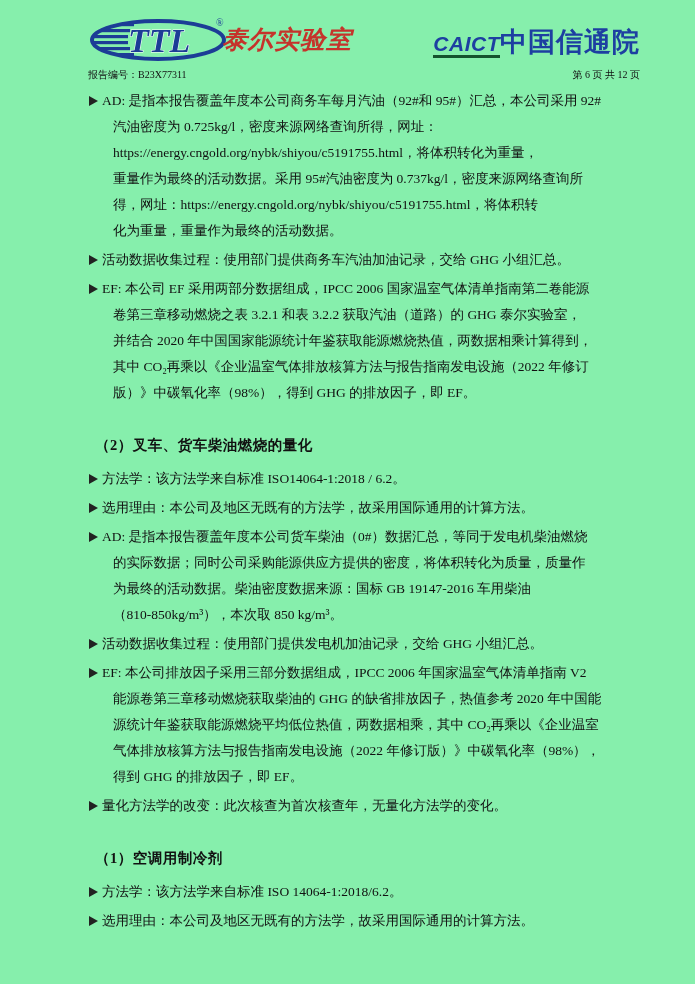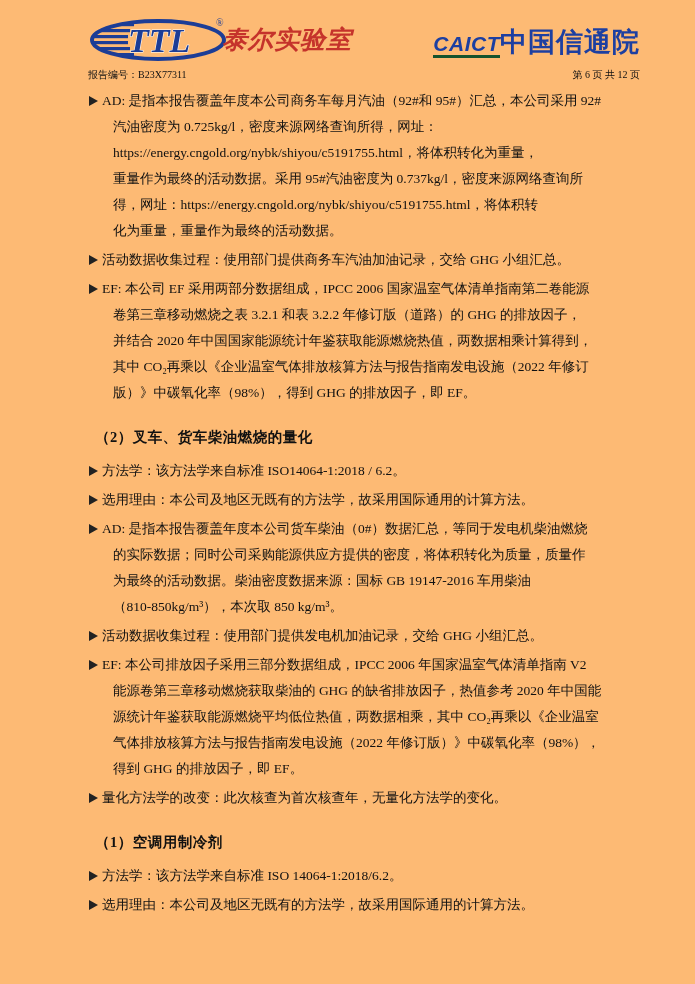--- a/index.html
+++ b/index.html
@@ -2,21 +2,21 @@
 <html><head>
 <meta charset="utf-8">
 <style>
   html,body{margin:0;padding:0;background:#ffffff;}
   body{
     width:695px;height:984px;position:relative;overflow:hidden;
     font-family:"Liberation Serif","DejaVu Serif",serif;
     color:#111;
     -webkit-font-smoothing:antialiased;
   }
-  .page{width:695px;height:984px;background:#fdba74;position:relative;}
+  .page{width:695px;height:984px;background:#86efac;position:relative;}
 
   
   header{padding:16px 55px 0 88px;}
   .logo-row{display:flex;justify-content:space-between;align-items:flex-start;height:46px;}
   .ttl-logo{display:flex;align-items:center;gap:0;}
   .ttl-script{
     font-family:"Liberation Serif","DejaVu Serif",serif;
     font-style:italic;font-weight:bold;
     color:#c5332b;font-size:25px;letter-spacing:1px;
     margin-left:-14px;margin-top:0;white-space:nowrap;
@@ -43,21 +43,21 @@
   .block{position:relative;margin-bottom:3px;}
   .bullet-block{padding-left:25px;}
   .bullet-icon{
     position:absolute;left:1px;top:8px;width:0;height:0;
     border-left:9px solid #222;border-top:5px solid transparent;border-bottom:5px solid transparent;
   }
   .line{white-space:nowrap;}
   .line.first{margin-left:-11px;}
   .heading-block{
     margin-left:7px;font-weight:bold;font-size:14.5px;
-    margin-top:18px;margin-bottom:8px;letter-spacing:.5px;
+    margin-top:26px;margin-bottom:8px;letter-spacing:.5px;
   }
 </style>
 </head>
 <body>
 
 <div class="page">
 
   <header>
     <div class="logo-row">
 
@@ -105,21 +105,21 @@
         <div class="line">得，网址：https://energy.cngold.org/nybk/shiyou/c5191755.html，将体积转</div>
         <div class="line">化为重量，重量作为最终的活动数据。</div>
       </div>
       <div class="block bullet-block">
         <span class="bullet-icon"></span>
         <div class="line first">活动数据收集过程：使用部门提供商务车汽油加油记录，交给 GHG 小组汇总。</div>
       </div>
       <div class="block bullet-block">
         <span class="bullet-icon"></span>
         <div class="line first">EF: 本公司 EF 采用两部分数据组成，IPCC 2006 国家温室气体清单指南第二卷能源</div>
-        <div class="line">卷第三章移动燃烧之表 3.2.1 和表 3.2.2 年修订版（道路）的 GHG 的排放因子，</div>
+        <div class="line">卷第三章移动燃烧之表 3.2.1 和表 3.2.2 获取汽油（道路）的 GHG 泰尔实验室，</div>
         <div class="line">并结合 2020 年中国国家能源统计年鉴获取能源燃烧热值，两数据相乘计算得到，</div>
         <div class="line">其中 CO₂再乘以《企业温室气体排放核算方法与报告指南发电设施（2022 年修订</div>
         <div class="line">版）》中碳氧化率（98%），得到 GHG 的排放因子，即 EF。</div>
       </div>
       <div class="block heading-block">（2）叉车、货车柴油燃烧的量化</div>
       <div class="block bullet-block">
         <span class="bullet-icon"></span>
         <div class="line first">方法学：该方法学来自标准 ISO14064-1:2018 / 6.2。</div>
       </div>
       <div class="block bullet-block">

